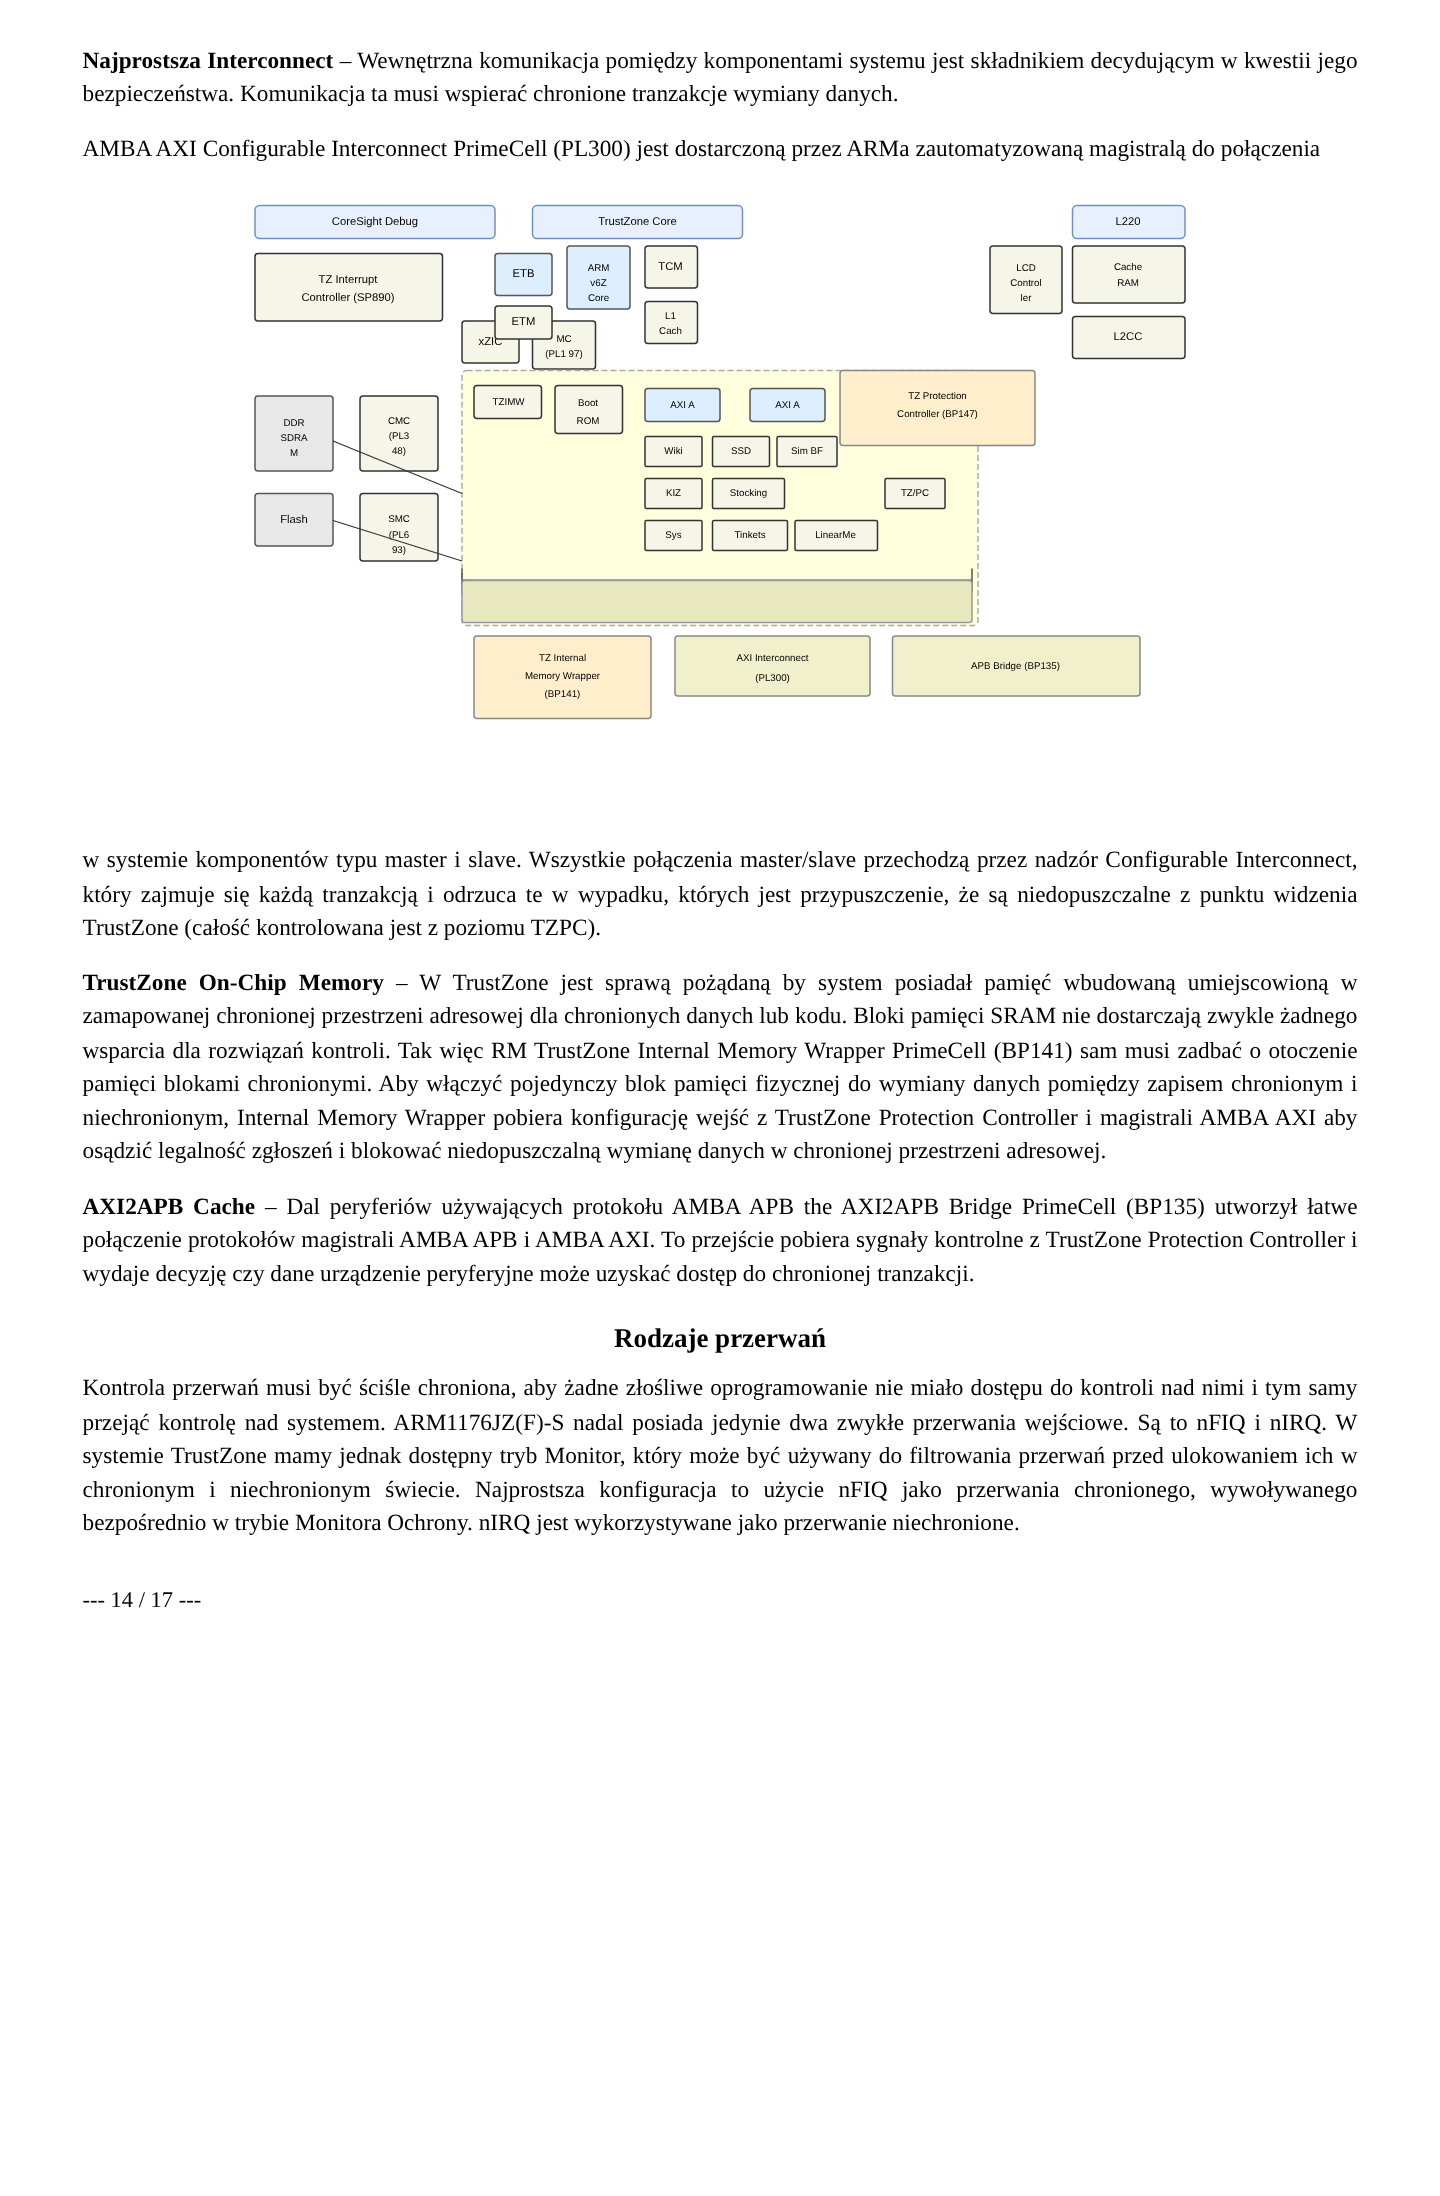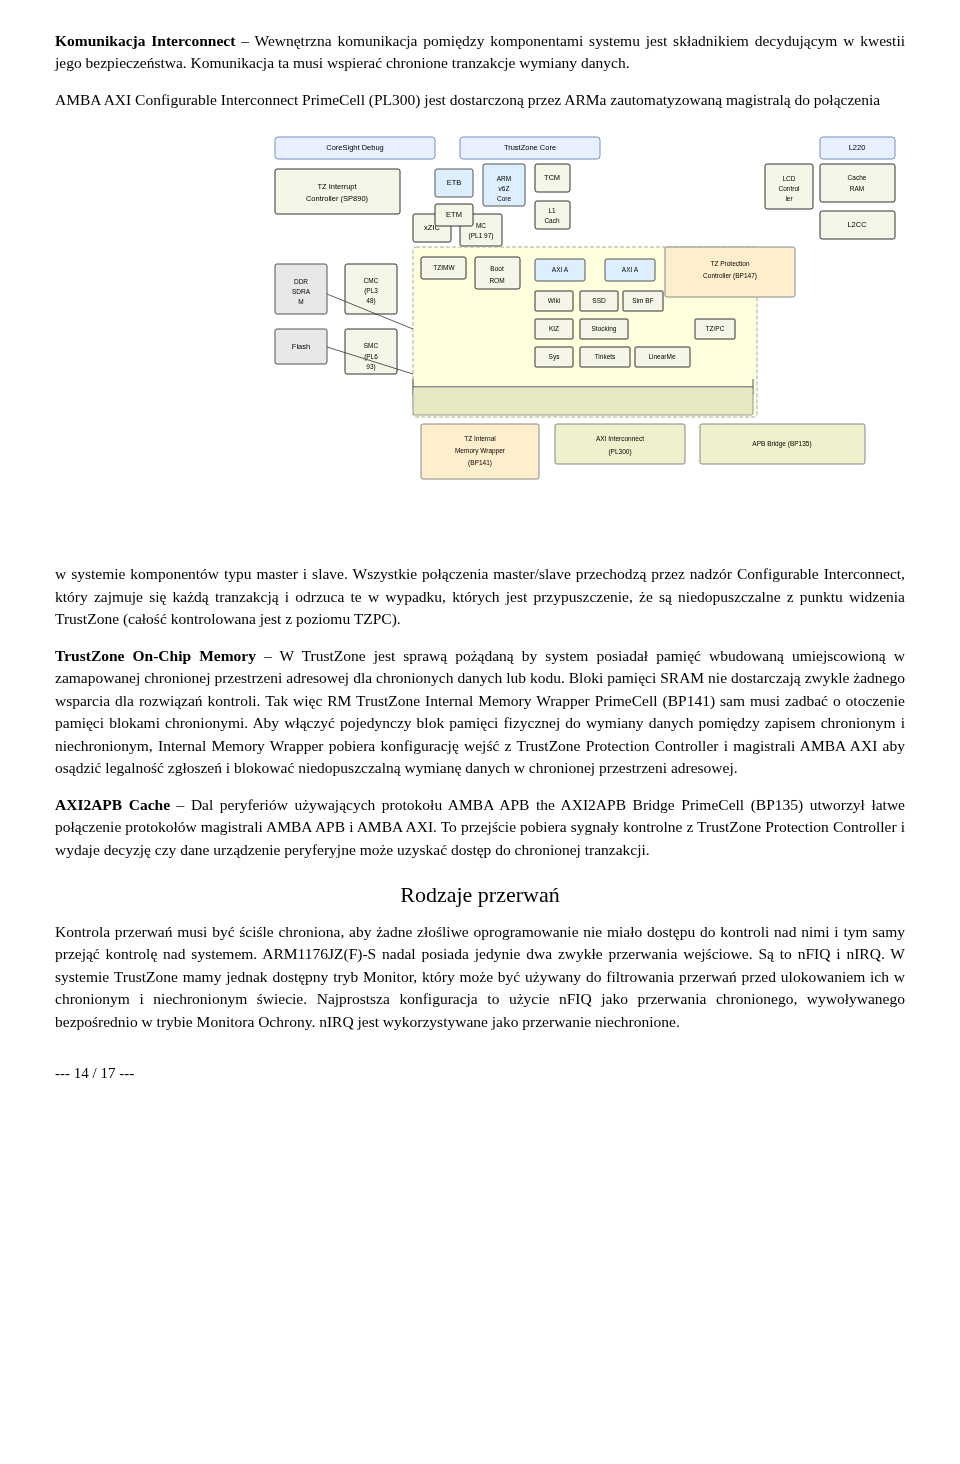--- a/index.html
+++ b/index.html
@@ -15,30 +15,30 @@
     }
     .text-block {
       text-align: justify;
       margin-bottom: 14px;
     }
     .bold-term {
       font-weight: bold;
     }
     .diagram-container {
       display: flex;
-      justify-content: flex-end;
+      justify-content: center;
       margin: 18px 0 14px 0;
     }
     .diagram-svg {
       border: none;
     }
     .section-heading {
       text-align: center;
-      font-weight: normal;
-      font-size: 22px;
+      font-weight: bold;
+      font-size: 18px;
       margin: 18px 0 10px 0;
     }
     .footer {
       text-align: left;
       margin-top: 30px;
       font-size: 15px;
     }
     
     .diag-box {
       fill: #f5f5e8;
@@ -72,21 +72,21 @@
       text-anchor: middle;
       dominant-baseline: middle;
     }
   </style>
 </head>
 <body>
 
 <div>
 
   <p class="text-block">
-    <span class="bold-term">Komunikacja Interconnect</span><span> – Wewnętrzna komunikacja pomiędzy komponentami systemu jest składnikiem decydującym w kwestii jego bezpieczeństwa. Komunikacja ta musi wspierać chronione tranzakcje wymiany danych.</span>
+    <span class="bold-term">Najprostsza Interconnect</span><span> – Wewnętrzna komunikacja pomiędzy komponentami systemu jest składnikiem decydującym w kwestii jego bezpieczeństwa. Komunikacja ta musi wspierać chronione tranzakcje wymiany danych.</span>
   </p>
 
   <p class="text-block">AMBA AXI Configurable Interconnect PrimeCell (PL300) jest dostarczoną przez ARMa zautomatyzowaną magistralą do połączenia</p>
 
   <div class="diagram-container">
     <svg width="640" height="420" viewBox="0 0 640 420" class="diagram-svg">
       <defs>
         <marker id="arrowhead" markerWidth="6" markerHeight="4" refX="6" refY="2" orient="auto">
           <polygon points="0 0, 6 2, 0 4" fill="#333"></polygon>
         </marker>

